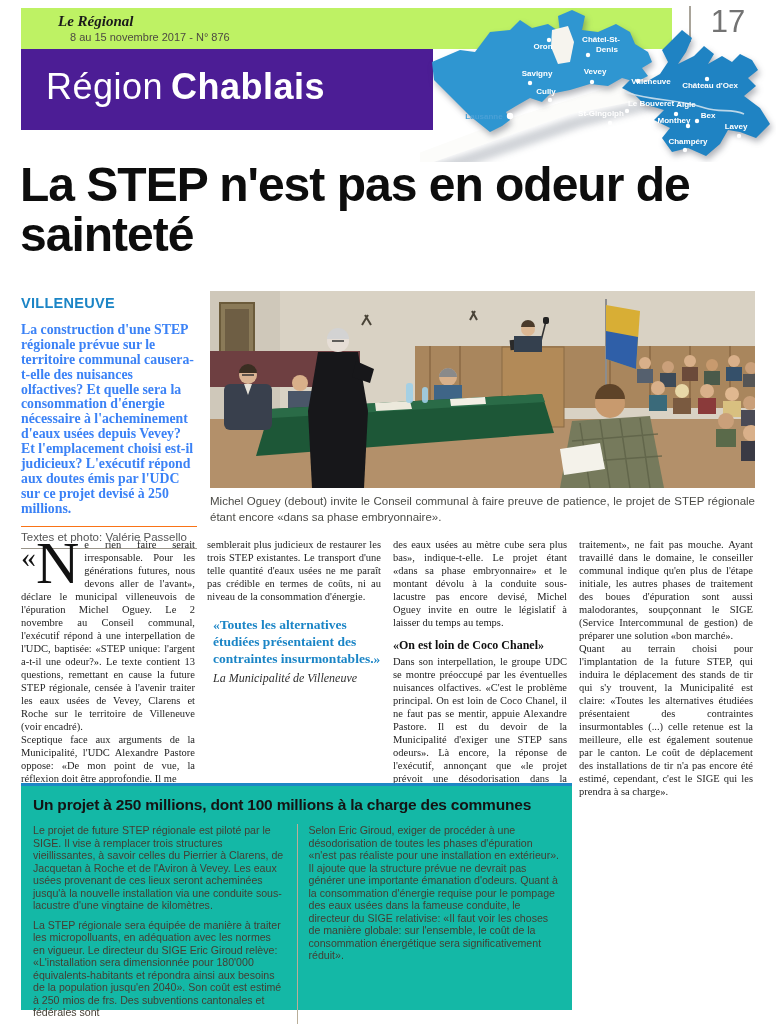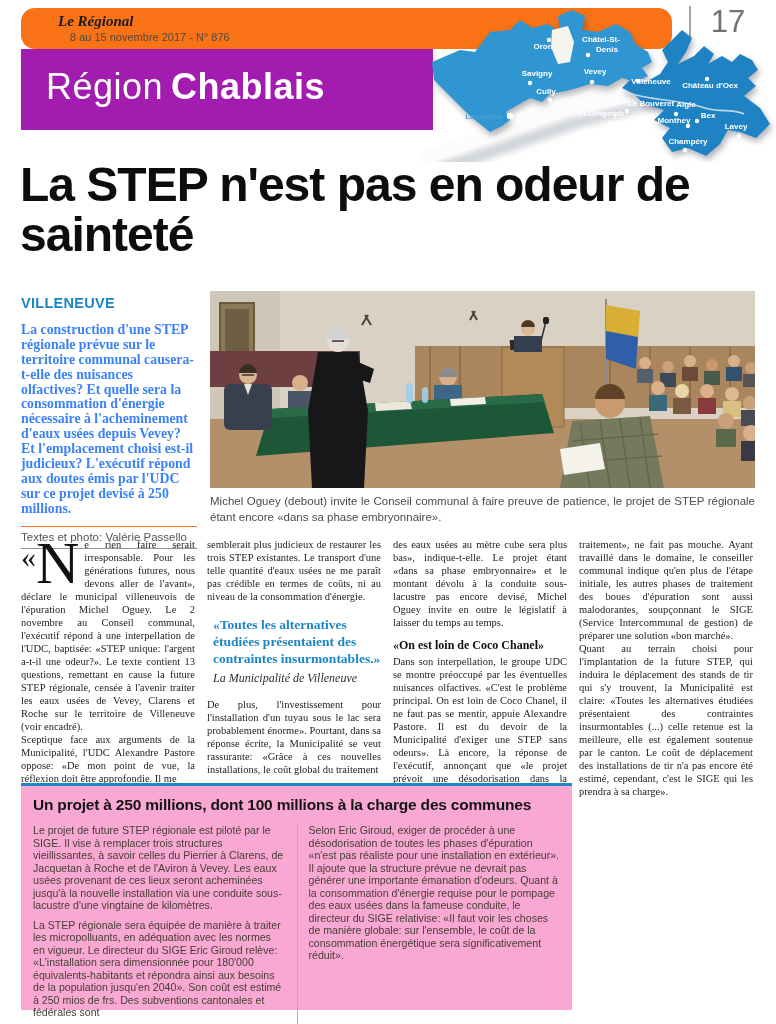--- a/index.html
+++ b/index.html
@@ -1,28 +1,28 @@
 <!DOCTYPE html>
 <html><head>
 <meta charset="utf-8">
 <style>
   html,body{margin:0;padding:0;background:#fff;}
   .page{position:relative;width:776px;height:1024px;background:#fff;overflow:hidden;
         font-family:"Liberation Sans",sans-serif;color:#222;}
 
   
-  .mast-strip{position:absolute;left:21px;top:8px;width:651px;height:41px;background:#f97316;border-radius:14px;}
+  .mast-strip{position:absolute;left:21px;top:8px;width:651px;height:41px;background:#bef264;}
   .mast-title{position:absolute;left:37px;top:5px;font-family:"Liberation Serif",serif;
               font-weight:bold;font-style:italic;font-size:15px;color:#1a1a1a;}
   .mast-date{position:absolute;left:37px;top:23px;font-size:11px;color:#4d4a42;padding-left:12px;}
   .pagenum-rule{position:absolute;left:689px;top:6px;width:2px;height:36px;background:#a9a49a;}
   .pagenum{position:absolute;left:700px;top:4px;width:56px;font-size:31px;color:#737373;text-align:center;}
 
   
-  .banner{position:absolute;left:21px;top:49px;width:412px;height:81px;background:#a21caf;}
+  .banner{position:absolute;left:21px;top:49px;width:412px;height:81px;background:#4c1d95;}
   .banner-text{position:absolute;left:25px;top:17px;font-size:36px;color:#fff;letter-spacing:.5px;}
   .banner-light{font-weight:400;}
   .banner-bold{font-weight:700;margin-left:8px;}
 
   
   .map{position:absolute;left:420px;top:2px;width:356px;height:160px;}
   .map svg{display:block;}
   .land{filter:drop-shadow(2px 4px 3px rgba(50,55,70,.38));}
   .city-label{font-family:"Liberation Sans",sans-serif;font-weight:bold;font-size:8px;fill:#ffffff;text-anchor:middle;}
   .city-label.muted{fill:#4aa0d6;}
@@ -50,21 +50,21 @@
   .col p{margin:0;text-align:justify;}
   .dropcap{float:left;margin:2px 5px 0 0;line-height:.78;color:#111;}
   .dc-quote{font-family:"Liberation Serif",serif;font-size:30px;vertical-align:16px;}
   .dc-letter{font-family:"Liberation Serif",serif;font-size:60px;}
   .pullquote{margin:13px 0 12px 6px;}
   .pq-text{font-weight:bold;font-size:13.5px;line-height:1.26;color:#1b85c6;text-align:left;}
   .pq-attr{margin-top:4px;font-style:italic;font-size:12px;color:#2e2e2e;}
   .subhead{margin:9px 0 2px;font-family:Liberation Serif, serif;font-size:12px;font-weight:bold;color:#101010;}
 
   
-  .infobox{position:absolute;left:21px;top:783px;width:551px;height:227px;background:#f9a8d4;
+  .infobox{position:absolute;left:21px;top:783px;width:551px;height:227px;background:#14b8a6;
            border-top:3px solid #1e87c5;box-sizing:border-box;padding:8px 12px 0;}
   .box-title{margin:2px 0 10px;font-size:15.5px;font-weight:bold;color:#141414;letter-spacing:-.2px;}
   .box-cols{display:flex;}
   .box-col{width:50%;box-sizing:border-box;font-size:10.6px;line-height:1.18;color:#443e33;}
   .box-col p{margin:0 0 7px;text-align:left;}
   .box-col-left{padding-right:11px;}
   .box-col-right{border-left:1px solid #b9ae99;padding-left:11px;}
 </style>
 </head>
 <body>
@@ -242,21 +242,20 @@
     <div class="col">
       <p><span class="dropcap"><span class="dc-quote">«</span><span class="dc-letter">N</span></span><span>e rien faire serait irresponsable. Pour les générations futures, nous devons aller de l'avant», déclare le municipal villeneuvois de l'épuration Michel Oguey. Le 2 novembre au Conseil communal, l'exécutif répond à une interpellation de l'UDC, baptisée: «STEP unique: l'argent a-t-il une odeur?». Le texte contient 13 questions, remettant en cause la future STEP régionale, censée à l'avenir traiter les eaux usées de Vevey, Clarens et Roche sur le territoire de Villeneuve (voir encadré).</span></p>
       <p>Sceptique face aux arguments de la Municipalité, l'UDC Alexandre Pastore oppose: «De mon point de vue, la réflexion doit être approfondie. Il me</p>
     </div>
     <div class="col">
       <p>semblerait plus judicieux de restaurer les trois STEP existantes. Le transport d'une telle quantité d'eaux usées ne me paraît pas crédible en termes de coûts, ni au niveau de la consommation d'énergie.</p>
       <div class="pullquote">
         <div class="pq-text">«Toutes les alternatives étudiées présentaient des contraintes insurmontables.»</div>
         <div class="pq-attr">La Municipalité de Villeneuve</div>
       </div>
-      <p>De plus, l'investissement pour l'installation d'un tuyau sous le lac sera probablement énorme». Pourtant, dans sa réponse écrite, la Municipalité se veut rassurante: «Grâce à ces nouvelles installations, le coût global du traitement</p>
     </div>
     <div class="col">
       <p>des eaux usées au mètre cube sera plus bas», indique-t-elle. Le projet étant «dans sa phase embryonnaire» et le montant dévolu à la conduite sous-lacustre pas encore devisé, Michel Oguey invite en outre le législatif à laisser du temps au temps.</p>
       <h3 class="subhead">«On est loin de Coco Chanel»</h3>
       <p>Dans son interpellation, le groupe UDC se montre préoccupé par les éventuelles nuisances olfactives. «C'est le problème principal. On est loin de Coco Chanel, il ne faut pas se mentir, appuie Alexandre Pastore. Il est du devoir de la Municipalité d'exiger une STEP sans odeurs». Là encore, la réponse de l'exécutif, annonçant que «le projet prévoit une désodorisation dans la première phase de</p>
     </div>
     <div class="col">
       <p>traitement», ne fait pas mouche. Ayant travaillé dans le domaine, le conseiller communal indique qu'en plus de l'étape initiale, les autres phases de traitement des boues d'épuration sont aussi malodorantes, soupçonnant le SIGE (Service Intercommunal de gestion) de préparer une solution «bon marché».</p>
       <p>Quant au terrain choisi pour l'implantation de la future STEP, qui induira le déplacement des stands de tir qui s'y trouvent, la Municipalité est claire: «Toutes les alternatives étudiées présentaient des contraintes insurmontables (...) celle retenue est la meilleure, elle est également soutenue par le canton. Le coût de déplacement des installations de tir n'a pas encore été estimé, cependant, c'est le SIGE qui les prendra à sa charge».</p>
     </div>

